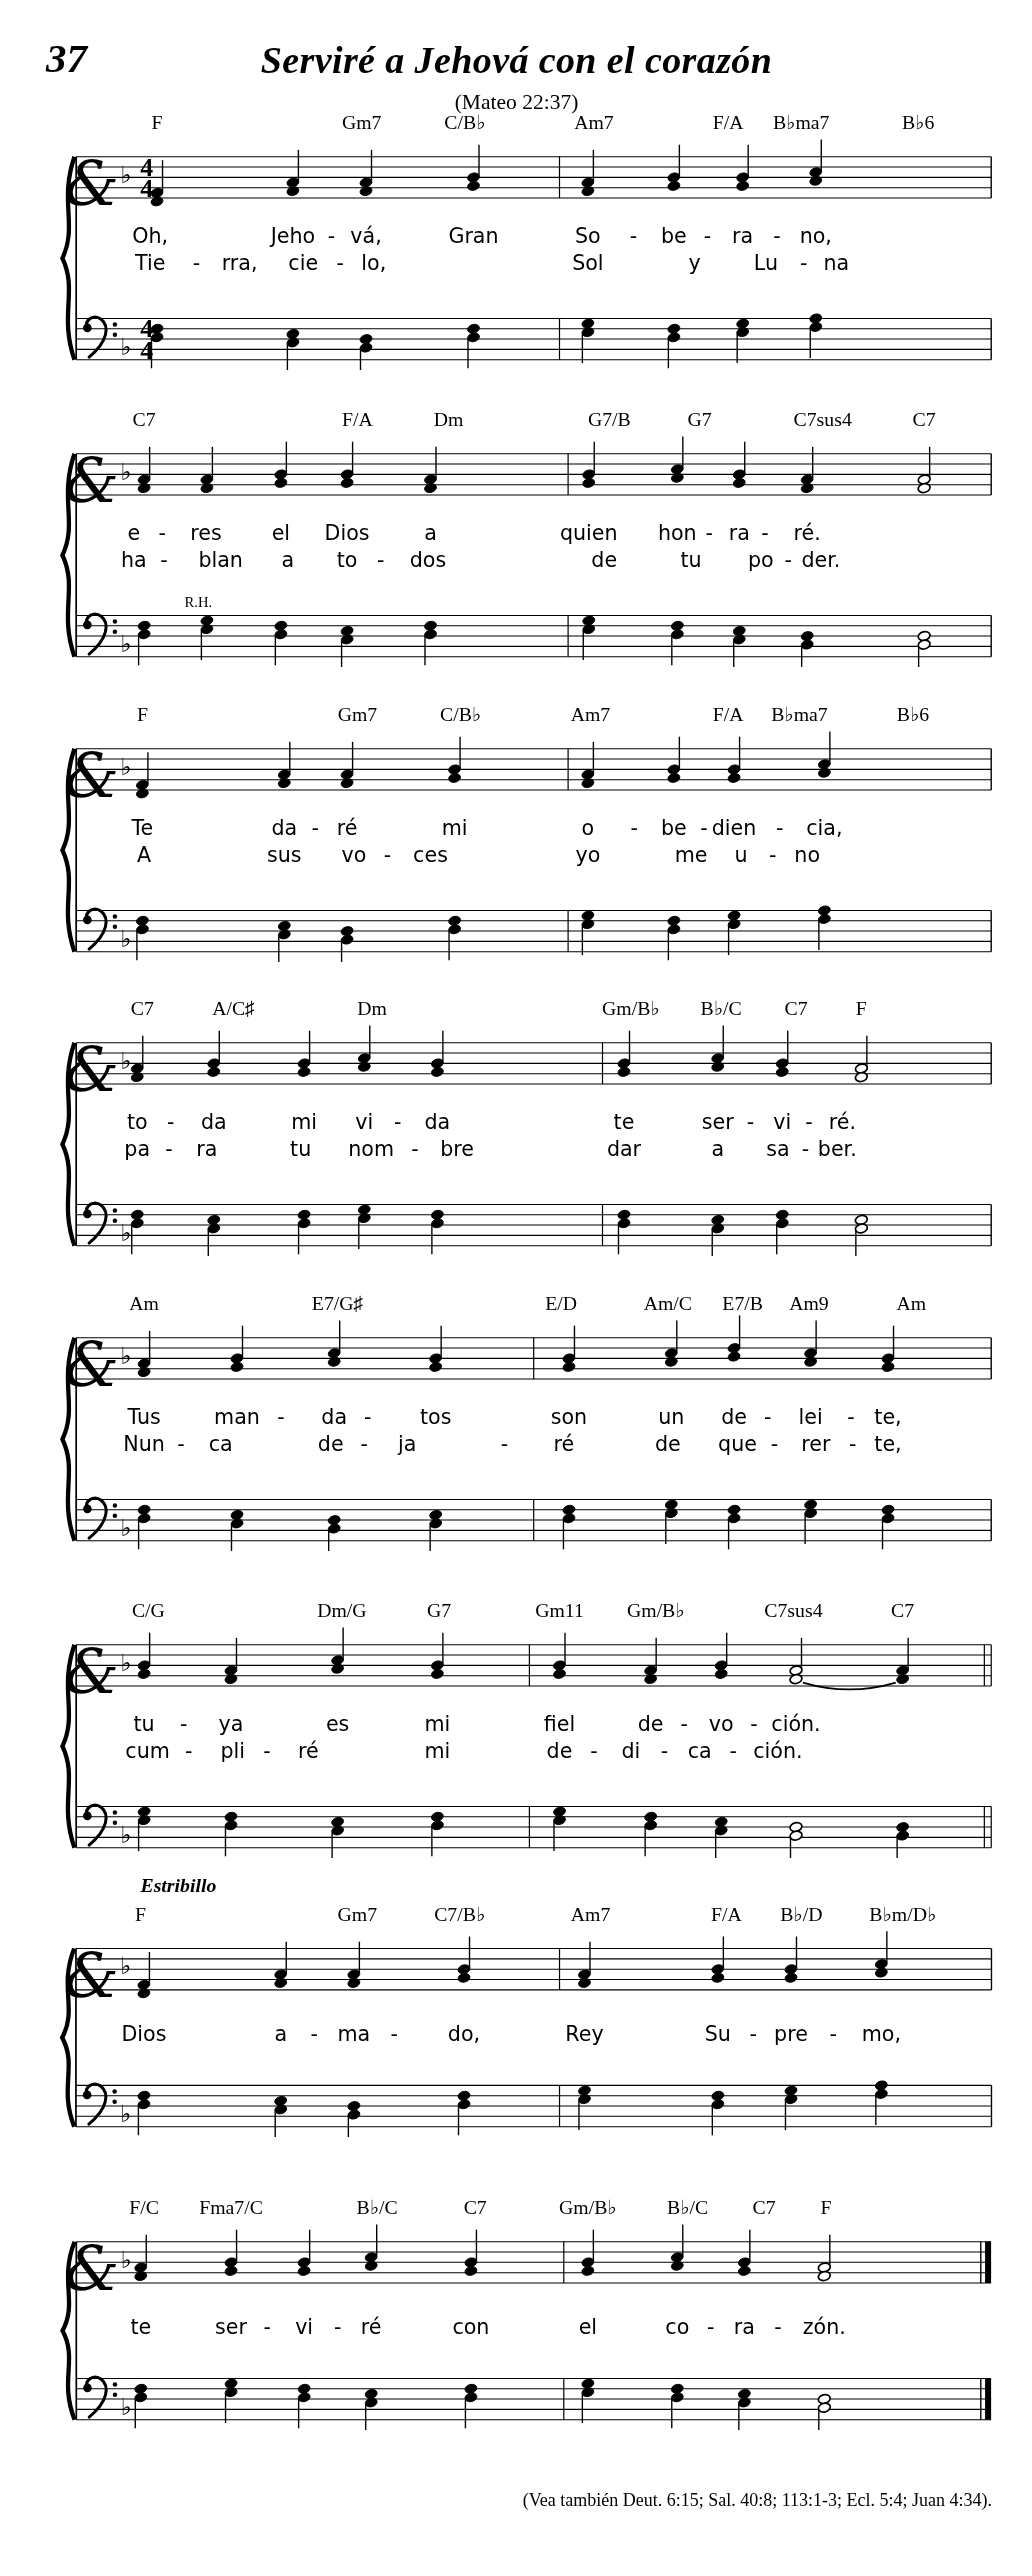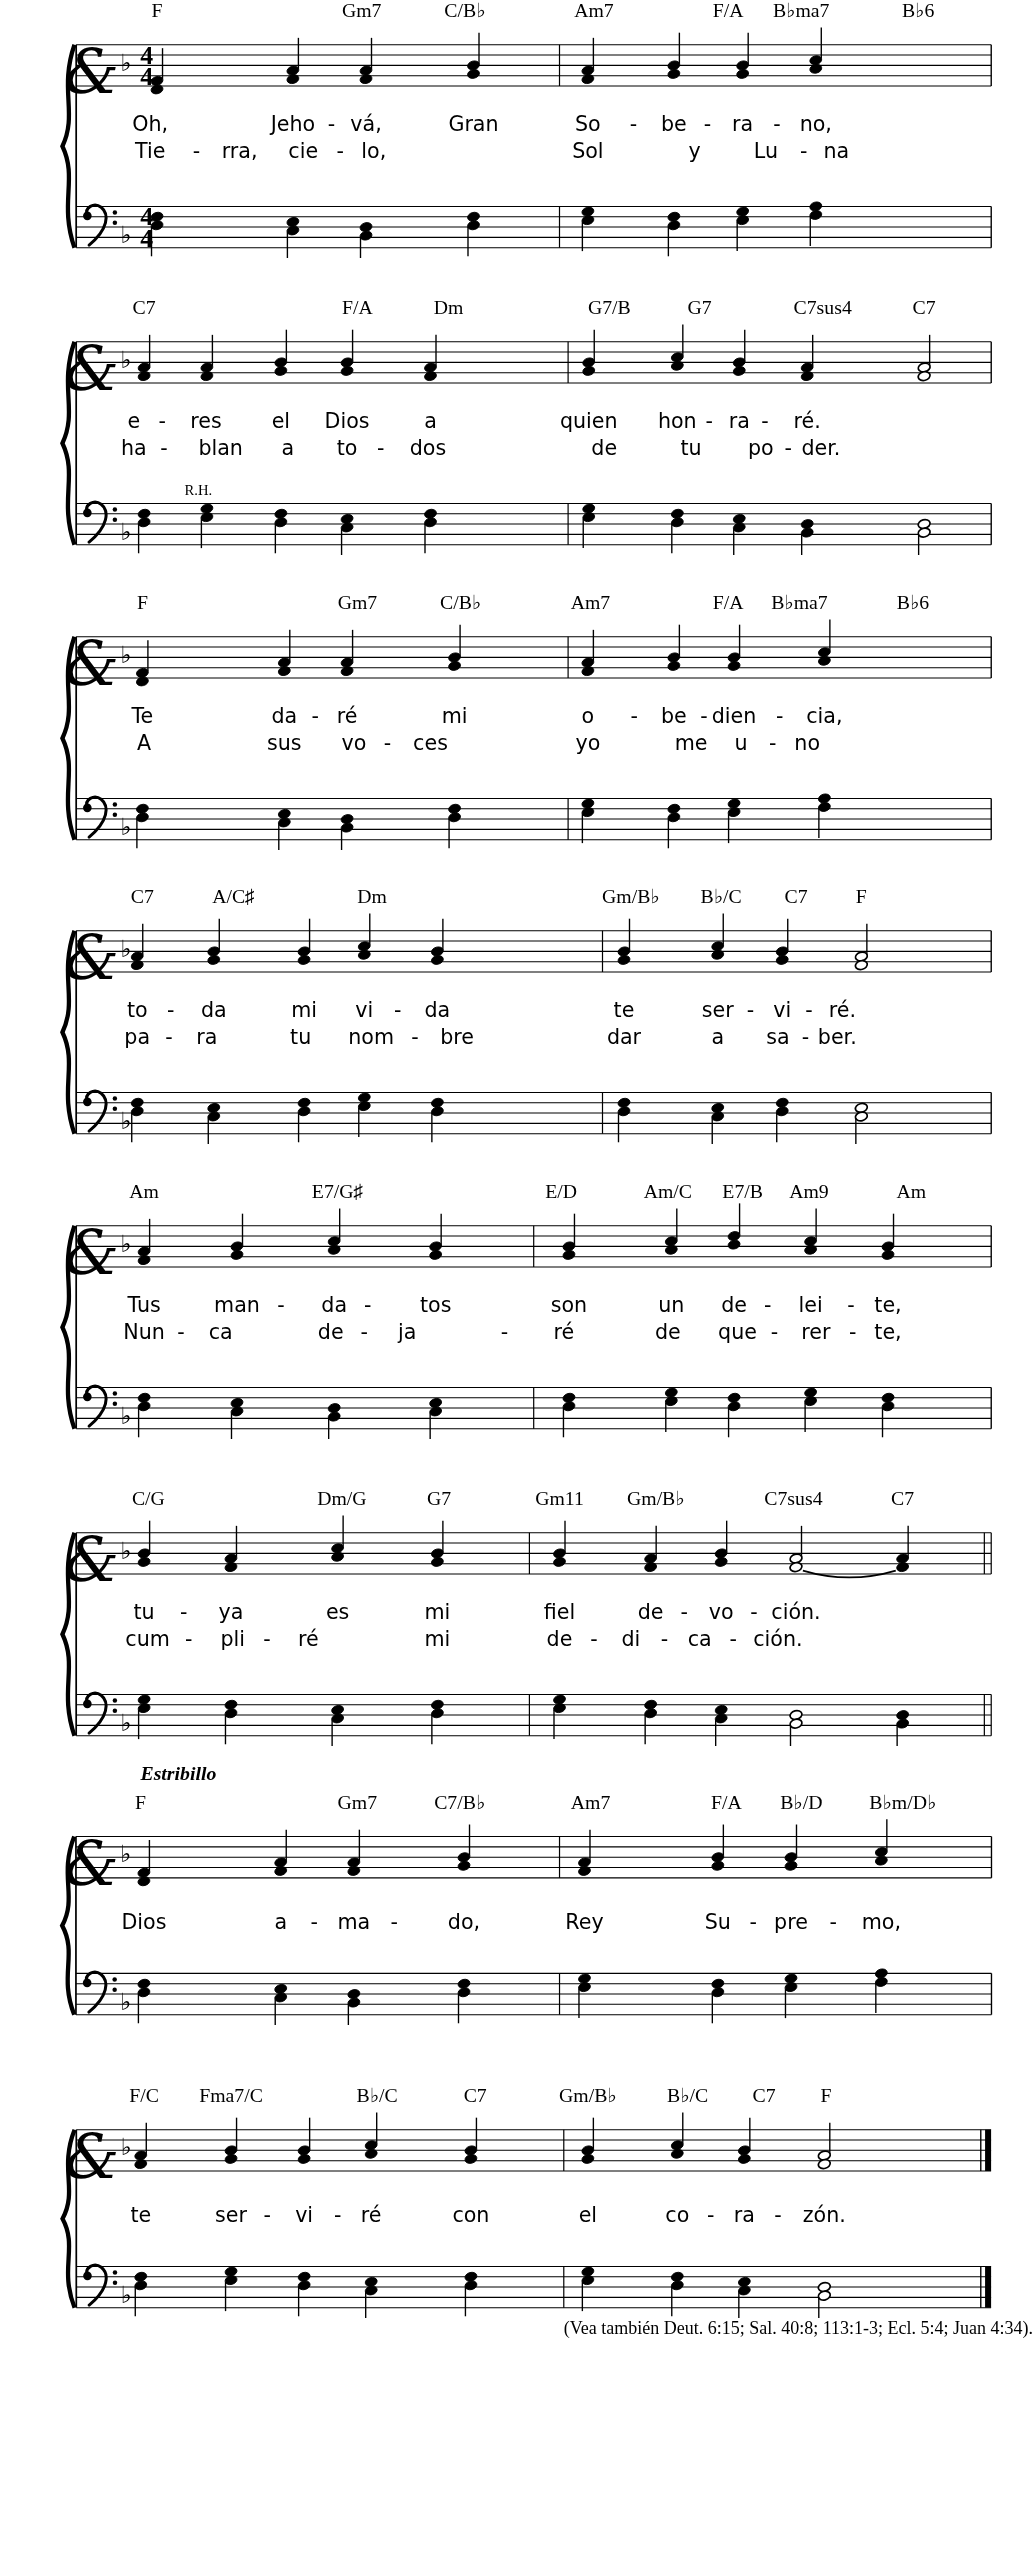--- a/index.html
+++ b/index.html
@@ -27,28 +27,33 @@
   .music-system{position:relative;display:block;}
   svg{display:block;}
   .chord{font-family:"Liberation Serif","DejaVu Serif","DejaVu Sans",serif;font-size:23px;}
   .lyric{font-family:"DejaVu Sans","Liberation Sans",sans-serif;font-size:24px;}
   .estr{font-family:"Liberation Serif","DejaVu Serif",serif;font-size:23px;font-style:italic;font-weight:bold;}
   .rh{font-family:"Liberation Serif","DejaVu Serif",serif;font-size:17px;}
   .ts{font-family:"Liberation Serif","DejaVu Serif",serif;font-size:30px;font-weight:bold;}
   .flat{font-family:"DejaVu Sans",sans-serif;font-size:27px;}
   .clefT{font-family:"DejaVu Serif",serif;font-size:72px;font-style:italic;}
   .footer{
-    text-align:right;
+    text-align:right;padding-right:41px;margin-top:60px;
     font-size:18px;
   }
 </style>
 </head>
 <body>
 
 <div class="page">
+  <div class="header">
+    <div class="song-number">37</div>
+    <div class="song-title">Serviré a Jehová con el corazón</div>
+    <div class="scripture">(Mateo 22:37)</div>
+  </div>
 
   <div class="systems" id="systems">
       <div class="music-system" style="margin-bottom: 39px;">
         <svg width="1033" height="258" viewBox="0 0 1200 300">
           <path d="M 86 52 C 68 103.92 90 132.24 72 170 C 90 207.76000000000002 68 236.08 86 288" fill="none" stroke="#000" stroke-width="5"></path>
           <g>
             <line x1="88" y1="52" x2="1152" y2="52" stroke="#000" stroke-width="1.2"></line>
             <line x1="88" y1="64" x2="1152" y2="64" stroke="#000" stroke-width="1.2"></line>
             <line x1="88" y1="76" x2="1152" y2="76" stroke="#000" stroke-width="1.2"></line>
             <line x1="88" y1="88" x2="1152" y2="88" stroke="#000" stroke-width="1.2"></line>

